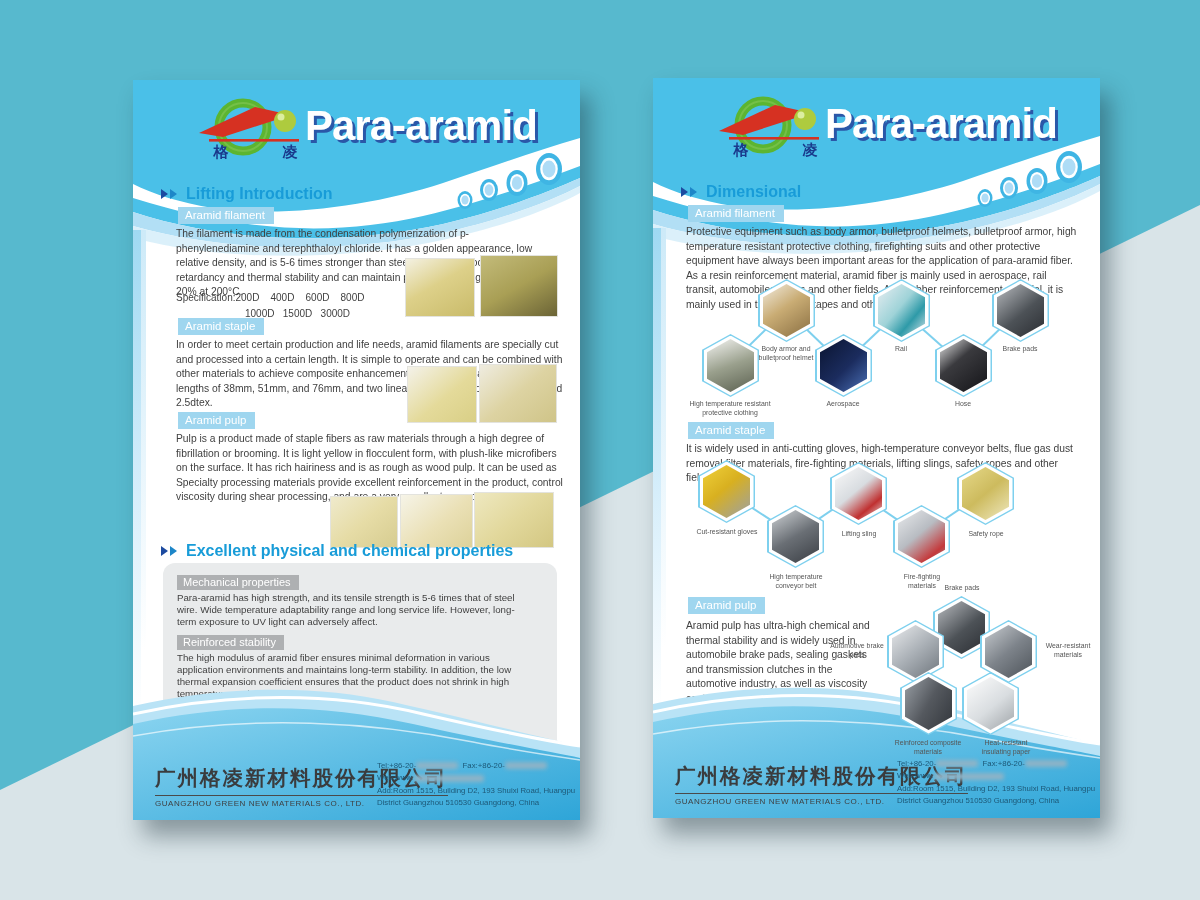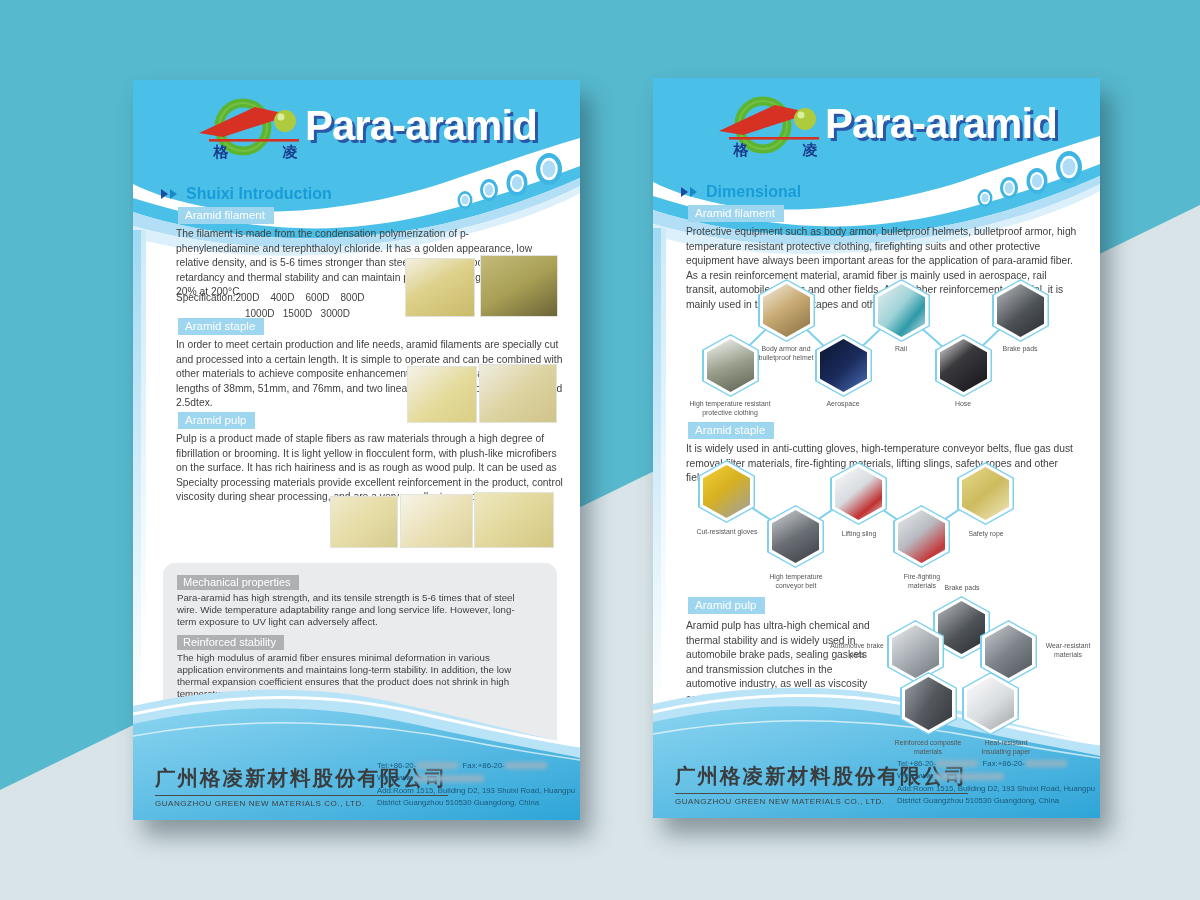--- a/index.html
+++ b/index.html
@@ -112,41 +112,44 @@
       <path d="M6,38 L62,12 L98,20 L30,42 Z" fill="#d63122"></path>
       <rect x="16" y="44" width="90" height="2.6" fill="#d63122"></rect>
       <circle cx="92" cy="26" r="11" fill="#aecb3e"></circle>
       <circle cx="88" cy="22" r="3.5" fill="#dceea0"></circle>
       <text x="28" y="62" font-size="15" fill="#1a3a8c" font-weight="bold" text-anchor="middle">格</text>
       <text x="97" y="62" font-size="15" fill="#1a3a8c" font-weight="bold" text-anchor="middle">凌</text>
     </svg>
     <div class="title">Para-aramid</div>
 
     <div class="sec-head" style="left:28px;top:105px;">
-      <span class="arrows"><span class="tri"></span><span class="tri t2"></span></span><span>Shuixi Introduction</span>
+      <span class="arrows"><span class="tri"></span><span class="tri t2"></span></span><span>Lifting Introduction</span>
     </div>
 
     <div class="sub-label" style="left:45px;top:127px;">Aramid filament</div>
     <div class="body-text" style="left:43px;top:147px;width:374px;">The filament is made from the condensation polymerization of p-phenylenediamine and terephthaloyl chloride. It has a golden appearance, low relative density, and is 5-6 times stronger than steel wire. It has good flame retardancy and thermal stability and can maintain performance degradation within 20% at 200°C.</div>
     <div class="spec" style="left:43px;top:212px;">Specification:200D    400D    600D    800D</div>
     <div class="spec" style="left:112px;top:228px;">1000D   1500D   3000D</div>
     <div class="photo g-spool1" style="left:272px;top:178px;width:68px;height:57px;"></div>
     <div class="photo g-spool2" style="left:347px;top:175px;width:76px;height:60px;"></div>
 
     <div class="sub-label" style="left:45px;top:238px;">Aramid staple</div>
     <div class="body-text" style="left:43px;top:258px;width:392px;">In order to meet certain production and life needs, aramid filaments are specially cut and processed into a certain length. It is simple to operate and can be combined with other materials to achieve composite enhancement effects. There are three specific lengths of 38mm, 51mm, and 76mm, and two linear density products of 1.65dtex and 2.5dtex.</div>
     <div class="photo g-flake1" style="left:274px;top:286px;width:68px;height:55px;"></div>
     <div class="photo g-flake2" style="left:346px;top:284px;width:76px;height:57px;"></div>
 
     <div class="sub-label" style="left:45px;top:332px;">Aramid pulp</div>
     <div class="body-text" style="left:43px;top:352px;width:392px;">Pulp is a product made of staple fibers as raw materials through a high degree of fibrillation or brooming. It is light yellow in flocculent form, with plush-like microfibers on the surface. It has rich hairiness and is as rough as wood pulp. It can be used as Specialty processing materials provide excellent reinforcement in the product, control viscosity during shear processing, and are a very excellent composite material.</div>
     <div class="photo g-pulp1" style="left:197px;top:416px;width:66px;height:50px;"></div>
     <div class="photo g-pulp2" style="left:267px;top:414px;width:71px;height:52px;"></div>
     <div class="photo g-pulp3" style="left:341px;top:412px;width:78px;height:54px;"></div>
 
+    <div class="sec-head" style="left:28px;top:462px;">
+      <span class="arrows"><span class="tri"></span><span class="tri t2"></span></span><span>Excellent physical and chemical properties</span>
+    </div>
 
     <div class="props-box">
       <div class="gray-label">Mechanical properties</div>
       <div class="props-text">Para-aramid has high strength, and its tensile strength is 5-6 times that of steel wire. Wide temperature adaptability range and long service life. However, long-term exposure to UV light can adversely affect.</div>
       <div class="gray-label">Reinforced stability</div>
       <div class="props-text">The high modulus of aramid fiber ensures minimal deformation in various application environments and maintains long-term stability. In addition, the low thermal expansion coefficient ensures that the product does not shrink in high temperature environments.</div>
       <div class="gray-label">Heat resistance</div>
       <div class="props-text">Para-aramid will not melt and will begin to decompose above 500°C. It is recommended that the ambient temperature should not exceed 200°C. It has excellent thermal insulation properties, very low thermal conductivity, and high limiting oxygen index (LOI). It can play an important role in fire prevention and heat insulation.</div>
       <div class="gray-label">Resistant to chemical corrosion</div>
       <div class="props-text">The high crystallinity and strong intermolecular interactions of para-aramid can effectively prevent chemicals from penetrating the polymer structure. It has outstanding resistance to organic chemicals, but strong acid and alkali substances in inorganic chemicals may cause hydrolysis.</div>

